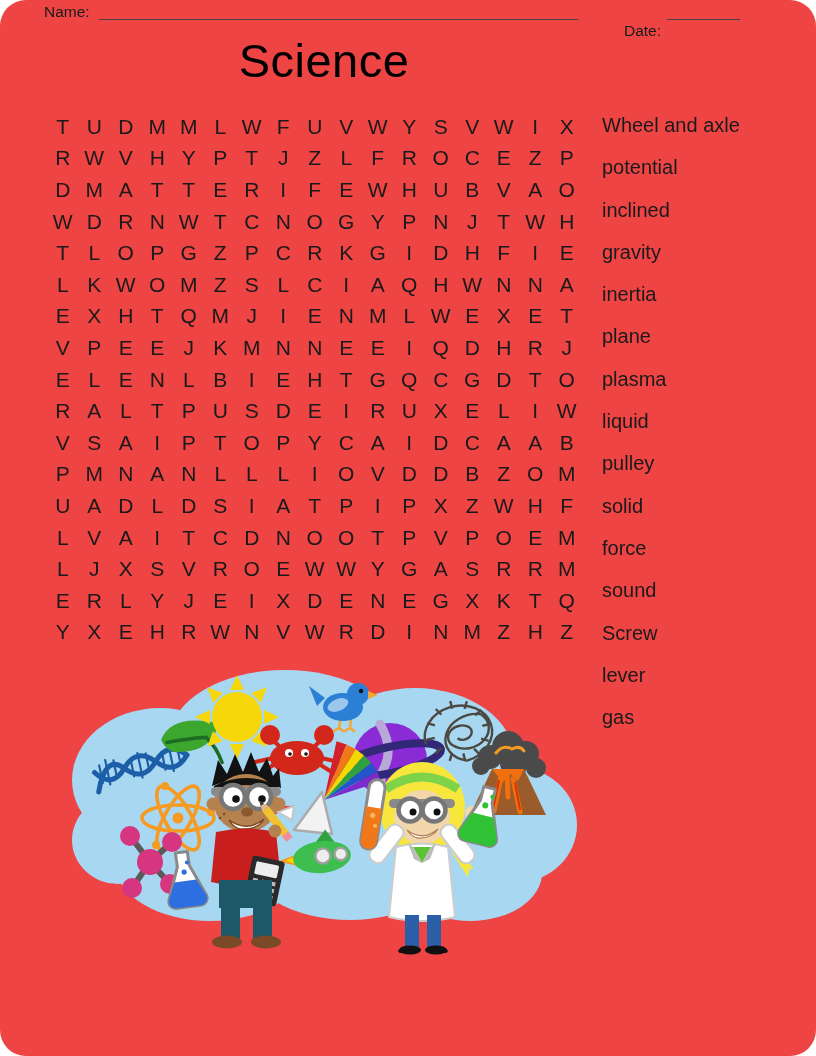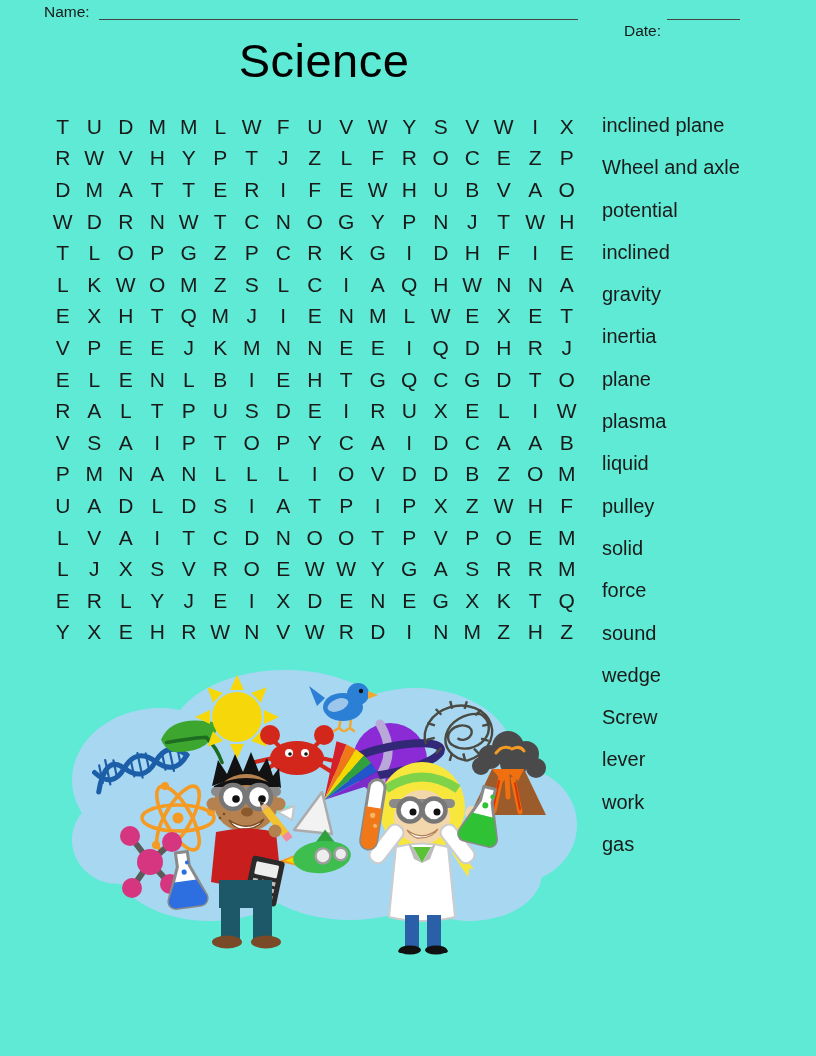--- a/index.html
+++ b/index.html
@@ -1,19 +1,19 @@
 <!DOCTYPE html>
 <html><head>
 <meta charset="utf-8">
 <style>
   * { margin:0; padding:0; box-sizing:border-box; }
   html,body { background:#ffffff; }
   .page {
-    position:relative; width:816px; height:1056px; background:#5eead4;
-    font-family:"Liberation Sans", sans-serif; color:#111; overflow:hidden;
+    position:relative; width:816px; height:1056px; background:#ef4444;
+    font-family:"Liberation Sans", sans-serif; color:#111; overflow:hidden;border-radius:26px;
   }
   
   .hdr-label { position:absolute; font-size:15.5px; color:#1a1a1a; top:3px; }
   #name-label { left:44px; }
   #date-label { left:624px;margin-top:19px; }
   .fill-line { position:absolute; top:3px; height:17px; border-bottom:1.6px solid #444; }
   #name-line { left:99px; width:479px; }
   #date-line { left:667px; width:73px; }
   
   .title {
@@ -333,37 +333,34 @@
       <div class="cell">D</div>
       <div class="cell">I</div>
       <div class="cell">N</div>
       <div class="cell">M</div>
       <div class="cell">Z</div>
       <div class="cell">H</div>
       <div class="cell">Z</div>
     </div>
 
   <ul class="words">
-      <li>inclined plane</li>
       <li>Wheel and axle</li>
       <li>potential</li>
       <li>inclined</li>
       <li>gravity</li>
       <li>inertia</li>
       <li>plane</li>
       <li>plasma</li>
       <li>liquid</li>
       <li>pulley</li>
       <li>solid</li>
       <li>force</li>
       <li>sound</li>
-      <li>wedge</li>
       <li>Screw</li>
       <li>lever</li>
-      <li>work</li>
       <li>gas</li>
     </ul>
 
   <svg class="illus" width="520" height="300" viewBox="0 0 520 300">
 
     <g fill="#A8D7F2">
       <ellipse cx="100" cy="120" rx="88" ry="72"></ellipse>
       <ellipse cx="225" cy="78" rx="115" ry="68"></ellipse>
       <ellipse cx="355" cy="100" rx="100" ry="72"></ellipse>
       <ellipse cx="455" cy="165" rx="62" ry="58"></ellipse>

